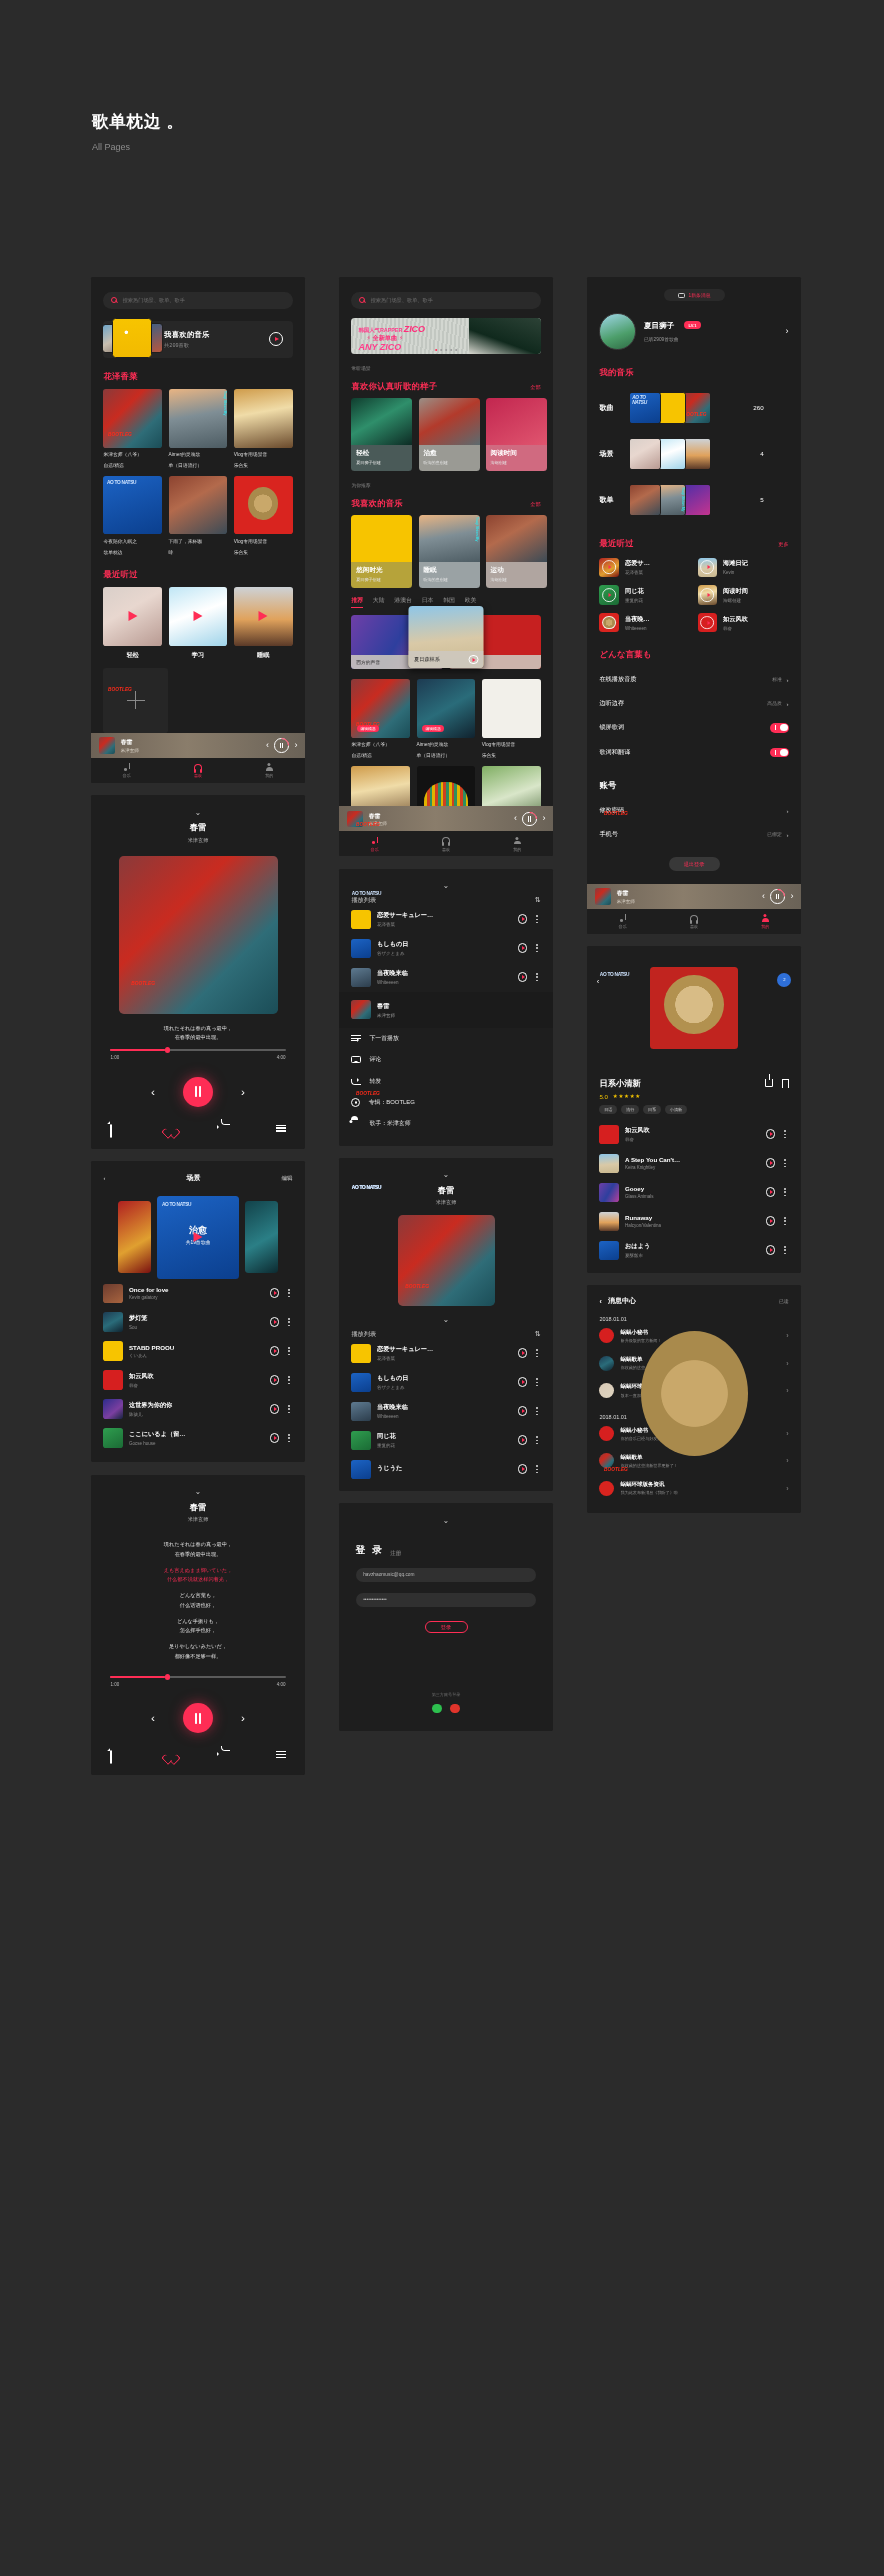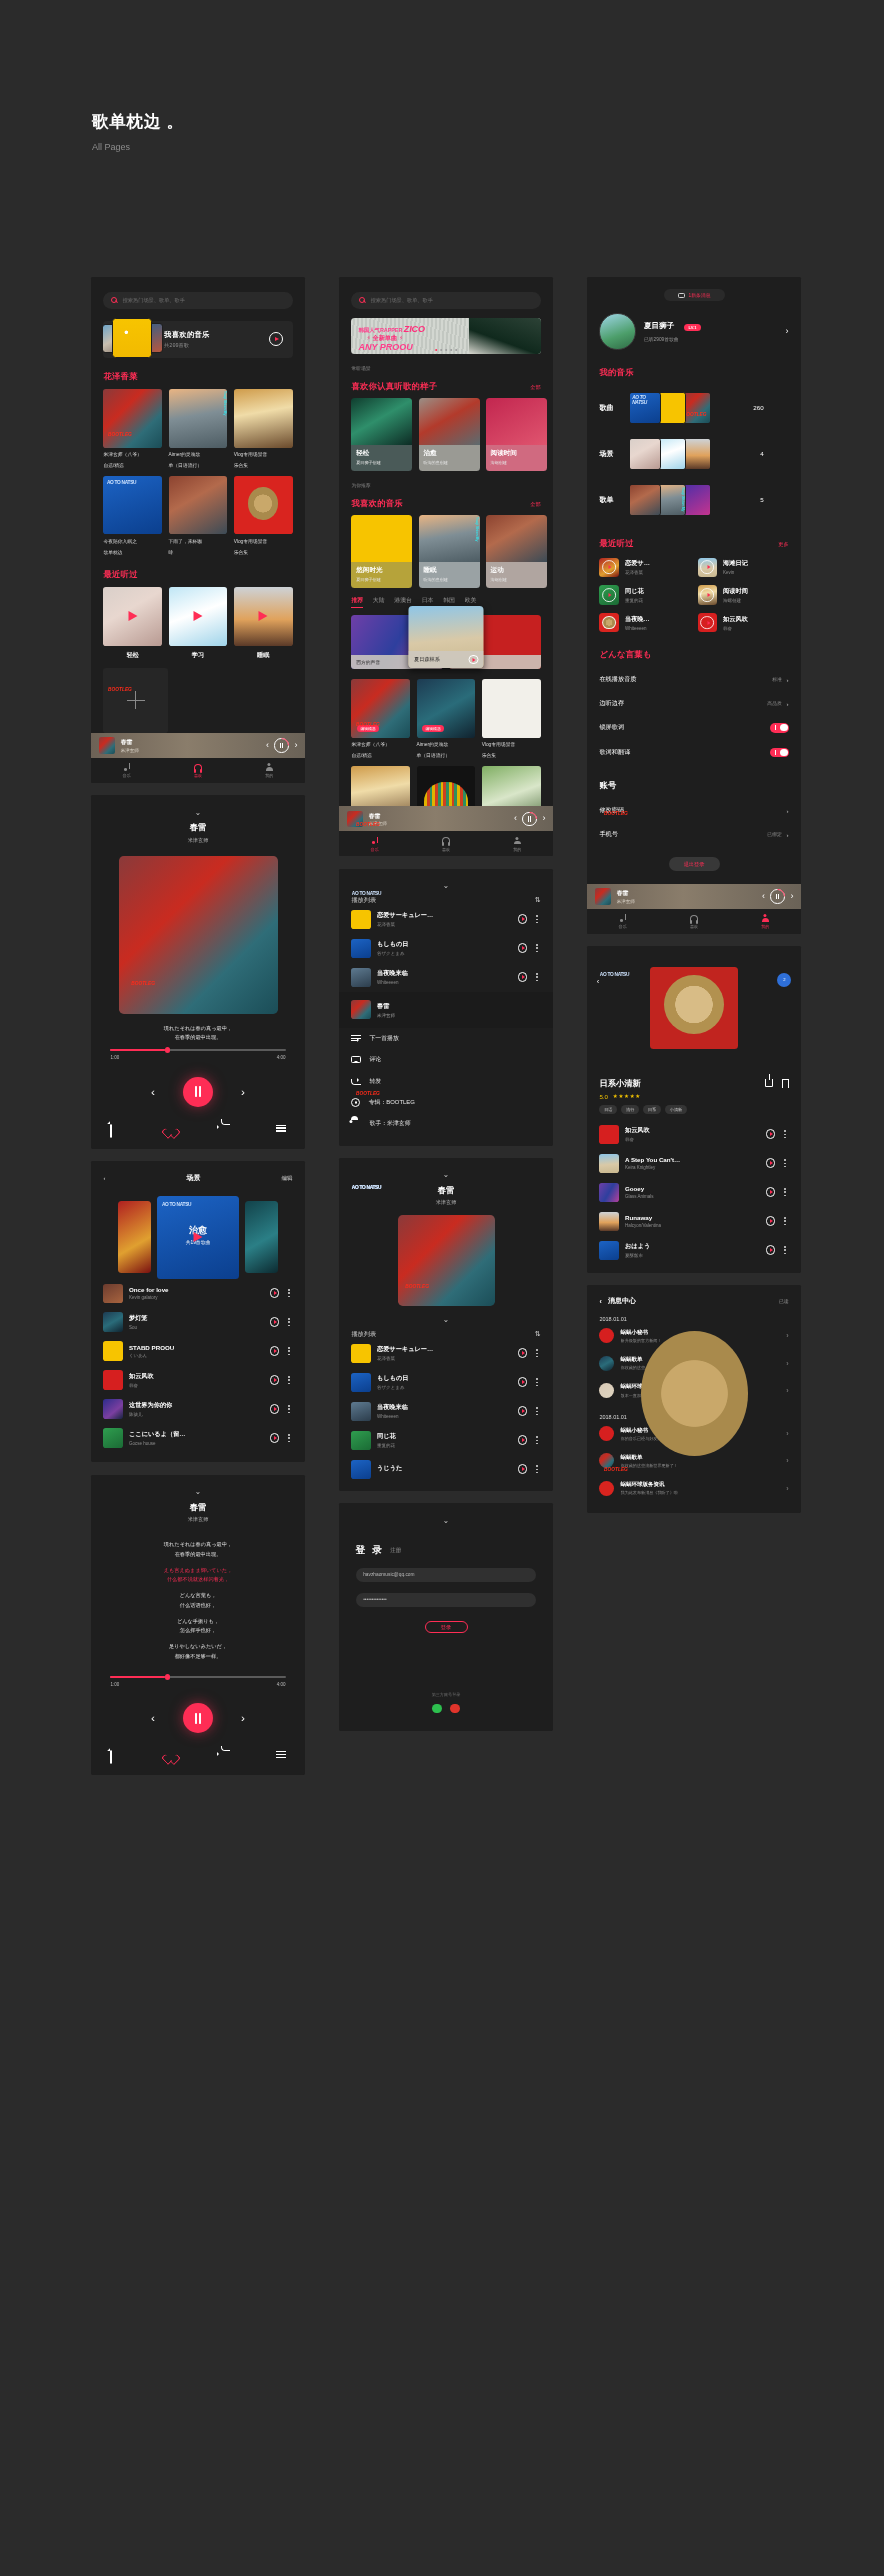--- a/index.html
+++ b/index.html
@@ -234,21 +234,21 @@
   .mi-disc i{width:2.4px;height:2.4px;border-radius:50%;border:0.9px solid currentColor;display:block;}
 
   
   .msgpill{margin:12.4px auto 0;width:61px;height:11.8px;background:#2a2a2a;border-radius:6.2px;display:flex;align-items:center;justify-content:center;gap:3.5px;}
   .msgpill .bub{width:7.6px;height:5.5px;border:0.9px solid #cfcfcf;border-radius:1.4px;position:relative;}
   .msgpill .bub:after{content:"";position:absolute;left:1.4px;bottom:-2.1px;border:1.7px solid transparent;border-top-color:#cfcfcf;}
   .msgpill span{font-size:4.8px;color:#ff2d55;}
   .prow{display:flex;align-items:center;gap:7.6px;padding:11.8px 12.4px 0;}
   .avat{width:37px;height:37px;border-radius:50%;background:linear-gradient(160deg,#9fd6e8,#4c9e6a 60%,#2f6b45);flex:none;border:1px solid #3a3a3a;}
   .prow .pn{flex:1;}
-  .prow .pn .r1{display:flex;align-items:flex-end;gap:10px;}
+  .prow .pn .r1{display:flex;align-items:flex-start;gap:10px;}
   .prow .pn b{font-size:7.6px;font-weight:700;}
   .lv{background:#ff2d55;border-radius:4.8px;font-size:4.1px;padding:1.4px 4.1px;font-weight:700;}
   .prow .pn s{display:block;text-decoration:none;font-size:4.8px;color:#9a9a9a;margin-top:4.1px;}
 
   .mrow3{display:flex;align-items:center;padding:7px 12.4px;}
   .mrow3 .lab{width:30px;font-size:7px;font-weight:700;}
   .mrow3 .stk{position:relative;width:82px;height:32px;flex:none;}
   .mrow3 .stk i{position:absolute;top:0;width:32px;height:32px;border-radius:2.8px;border:0.7px solid #1e1e1e;display:block;}
   .mrow3 .stk i:nth-child(1){left:0;z-index:3;}
   .mrow3 .stk i:nth-child(2){left:25px;z-index:2;}
@@ -298,21 +298,21 @@
   .msghead .rd{font-size:4.8px;color:#9a9a9a;}
   .daygrp{font-size:5.5px;color:#dcdcdc;padding:9.7px 12.4px 0;}
   .mitem{display:flex;align-items:center;gap:6.2px;padding:6.2px 12.4px;}
   .mitem .ma{width:15px;height:15px;border-radius:50%;flex:none;}
   .mitem .mt{flex:1;min-width:0;}
   .mitem .mt b{display:block;font-size:5.5px;font-weight:700;}
   .mitem .mt s{display:block;text-decoration:none;font-size:4.1px;color:#8d8d8d;margin-top:2.1px;white-space:nowrap;overflow:hidden;text-overflow:ellipsis;}
 
   
   .lg{padding:19.4px 0 0;}
-  .lghead{display:flex;align-items:center;gap:6.2px;padding:0 16.6px;}
+  .lghead{display:flex;align-items:flex-end;gap:6.2px;padding:0 16.6px;}
   .lghead b{font-size:9.7px;font-weight:700;letter-spacing:2.1px;}
   .lghead s{text-decoration:none;font-size:5.5px;color:#9a9a9a;}
   .lgin{margin:11px 16.6px 0;height:14px;background:#303030;border-radius:7px;display:flex;align-items:center;padding:0 7.6px;font-size:4.8px;color:#b9b9b9;}
   .lgbtn{margin:14px auto 0;width:43px;height:12.4px;border-radius:6.2px;border:0.7px solid #ff2d55;display:flex;align-items:center;justify-content:center;font-size:5.2px;color:#ff2d55;}
   .lgfoot{text-align:center;font-size:4.1px;color:#6d6d6d;margin-top:59px;}
   .socials{display:flex;gap:8.3px;justify-content:center;margin-top:6.2px;padding-bottom:15px;}
   .socials i{width:9.7px;height:9.7px;border-radius:50%;display:block;}
   .s-wx{background:#2dbf4e;} .s-wb{background:#e0342b;}
 </style>
 </head>
@@ -640,21 +640,21 @@
   <div class="phone">
     <div class="searchbar">
       <span class="mag"></span>
       <span>搜索热门场景、歌单、歌手</span>
     </div>
 
     <div class="banner ar-anysong">
       <div class="bman"></div>
       <div class="bt1"><span>韩国人气RAPPER</span> <em>ZICO</em></div>
       <div class="bt2">⚡ 全新单曲 ⚡</div>
-      <div class="bt3">ANY PROOU</div>
+      <div class="bt3">ANY ZICO</div>
       <div class="dots">
             <i class="on"></i>
             <i></i>
             <i></i>
             <i></i>
             <i></i>
           </div>
     </div>
 
     <div class="sec-kicker">常听场景</div>

